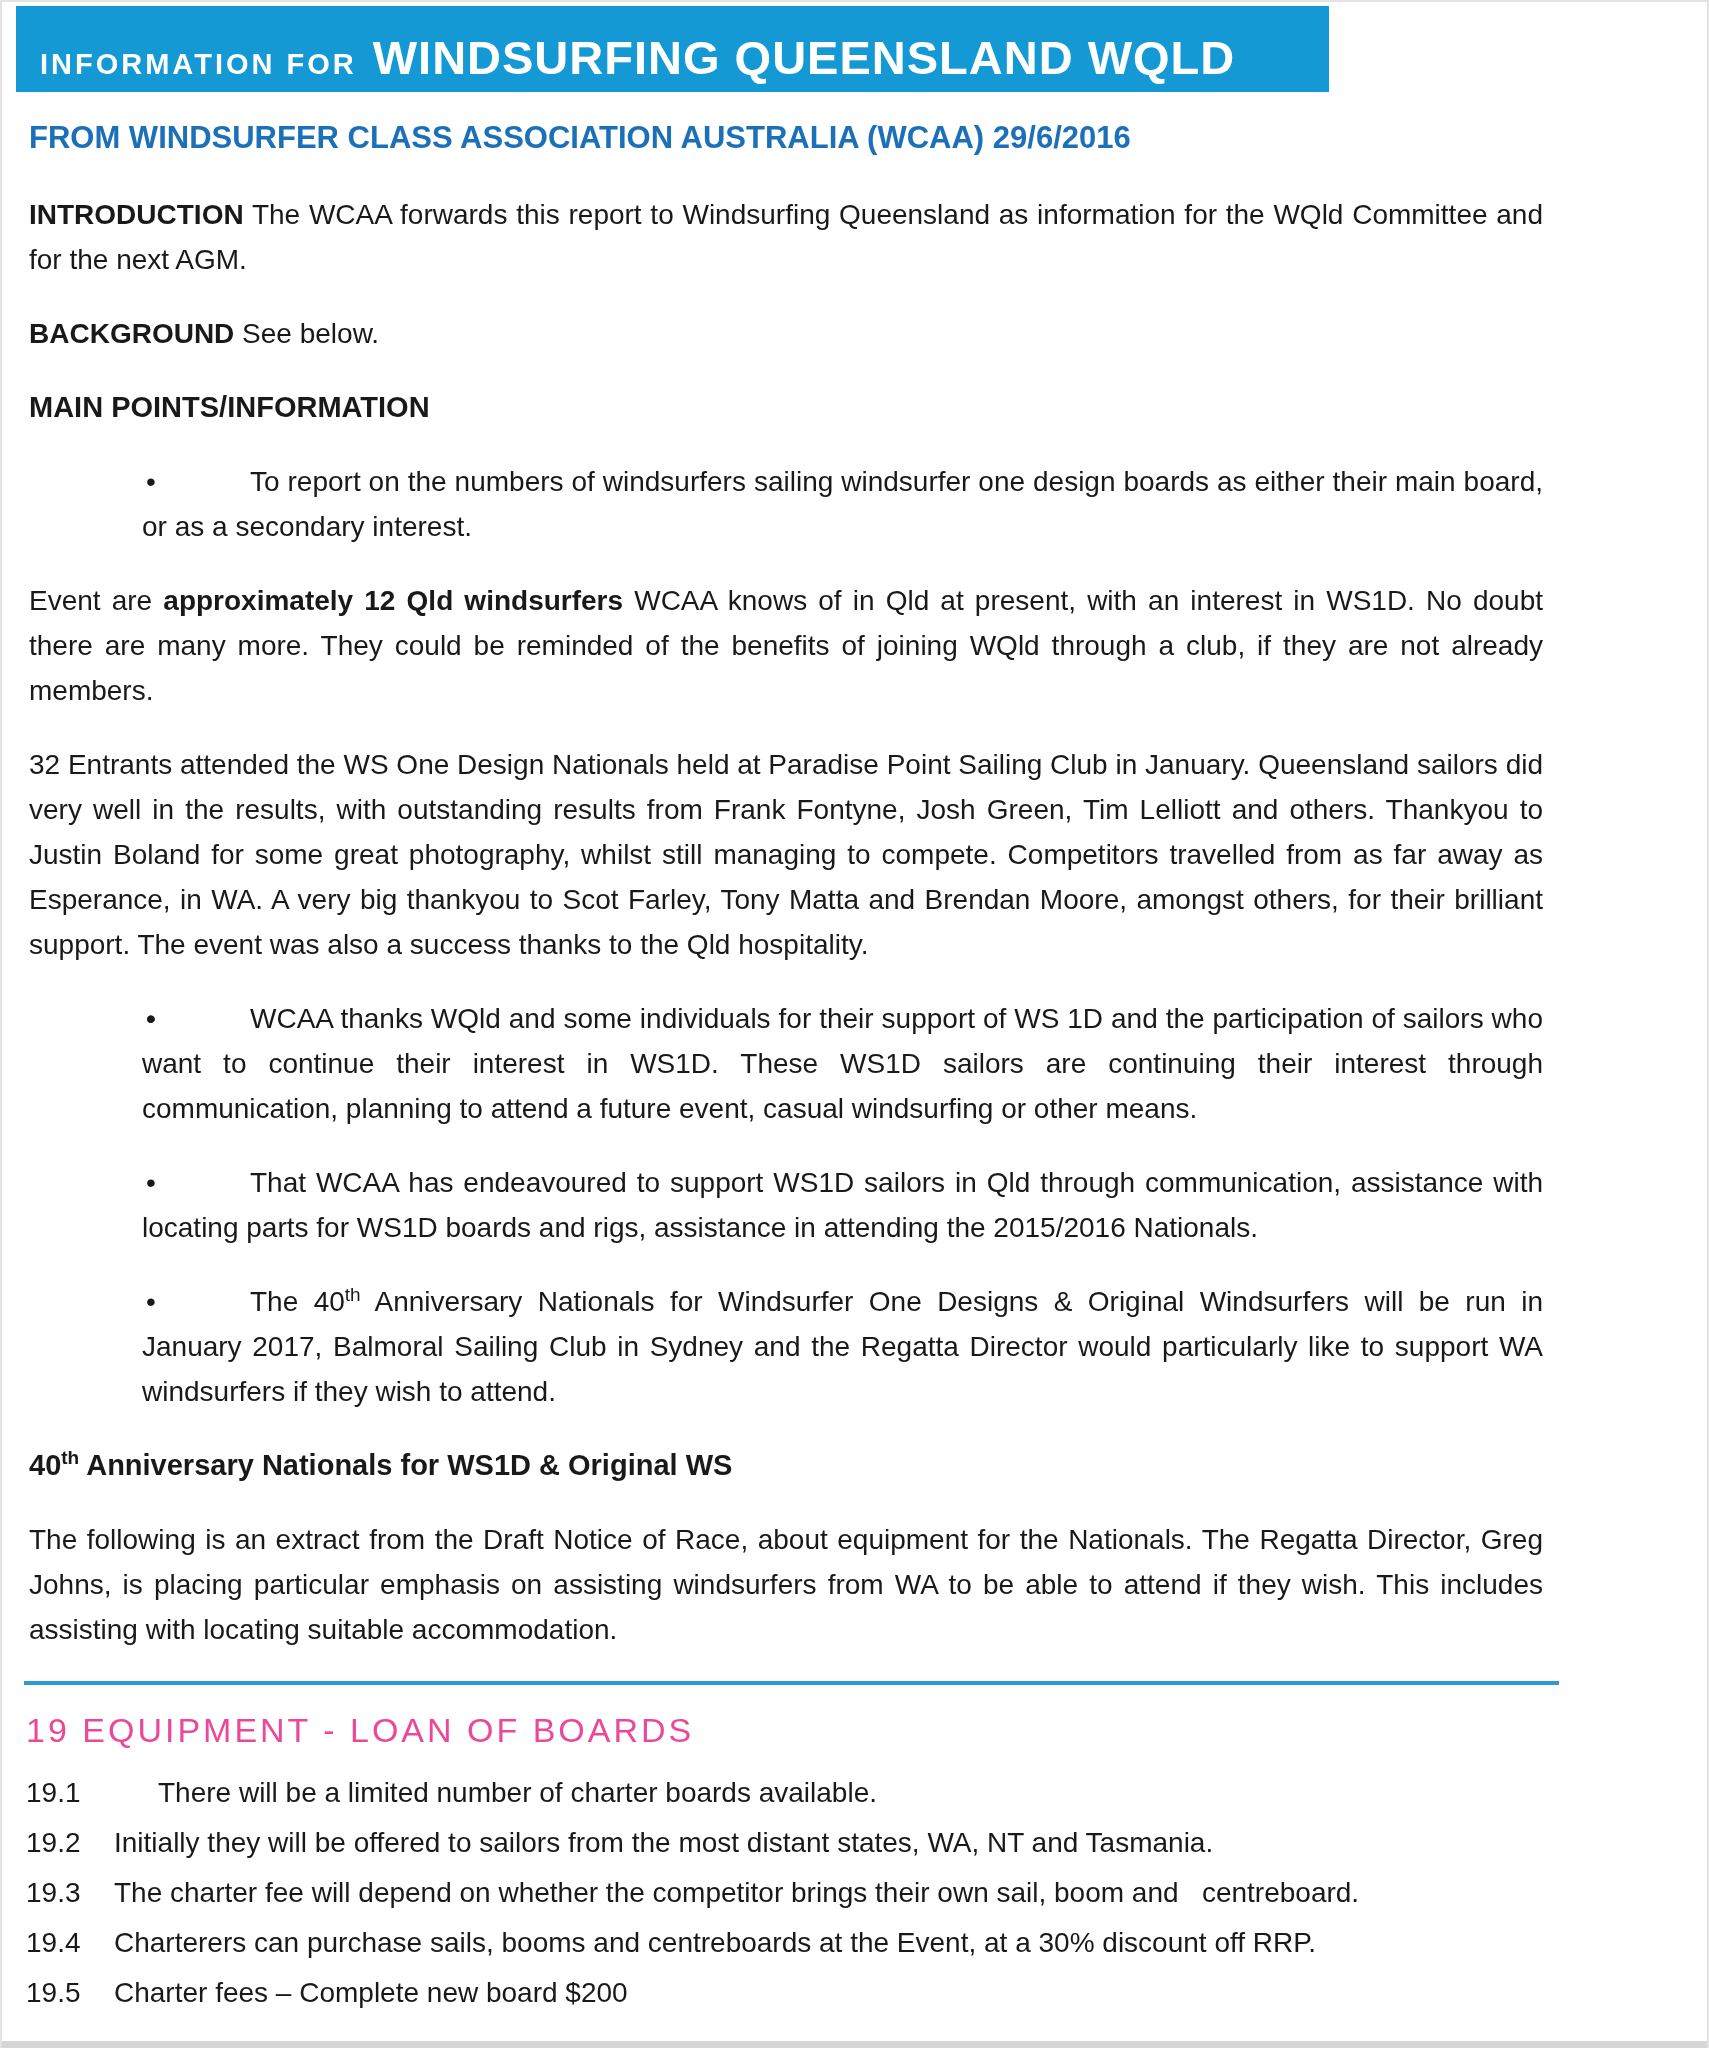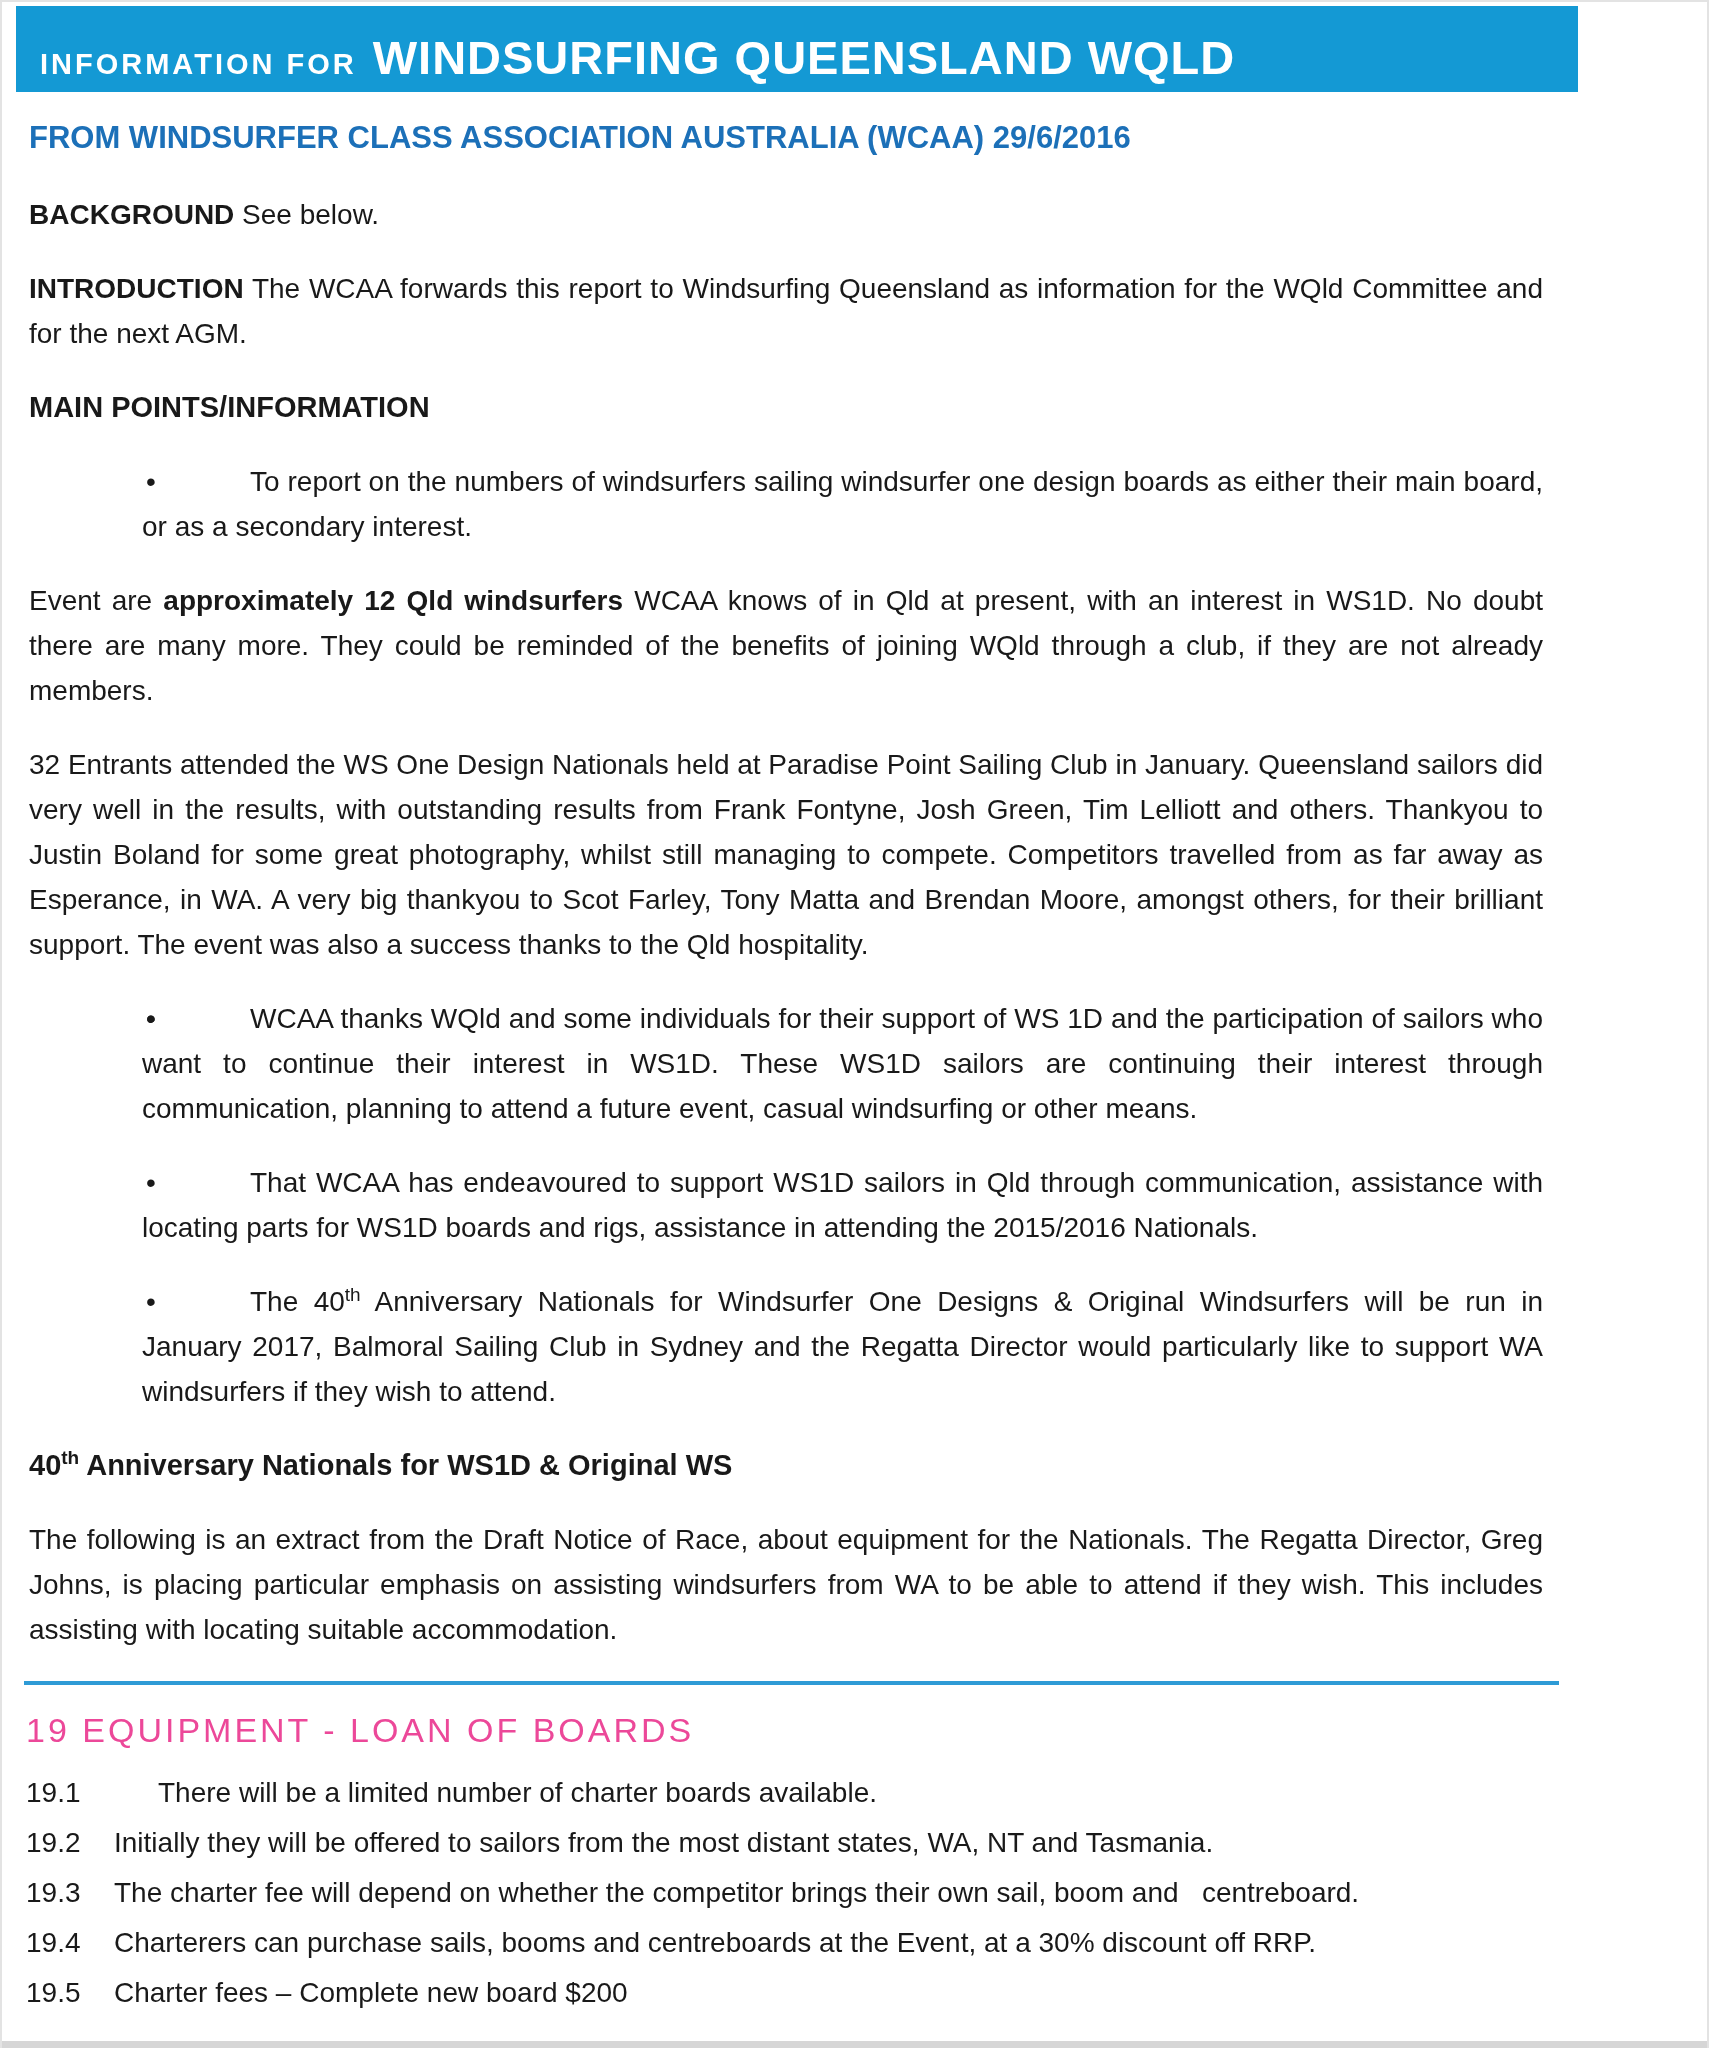--- a/index.html
+++ b/index.html
@@ -19,21 +19,21 @@
     overflow:hidden;
   }
   .bottom-strip{
     position:absolute; left:0; bottom:0; width:100%; height:7px;
     background:#d6d6d6;
   }
 
   
   .header-bar {
     margin:4px 0 0 14px;
-    width:1562px; height:86px;
+    width:1313px; height:86px;
     background:#1499d4;
     display:flex; align-items:baseline;
     padding:52px 0 0 24px;
     line-height:0;
   }
   .header-prefix {
     color:#ffffff; font-weight:700;
     font-size:29px; letter-spacing:3px;
   }
   .header-title {
@@ -108,23 +108,23 @@
 
   <div class="header-bar">
     <span class="header-prefix">INFORMATION FOR</span>
     <span class="header-title">WINDSURFING QUEENSLAND WQLD</span>
   </div>
 
   <div class="content">
 
     <div class="para subtitle">FROM WINDSURFER CLASS ASSOCIATION AUSTRALIA (WCAA) 29/6/2016</div>
 
+    <div class="para"><span class="lead-label">INTRODUCTION</span><span> The WCAA forwards this report to Windsurfing Queensland as information for the WQld Committee and for the next AGM.</span></div>
+
     <div class="para"><span class="lead-label">BACKGROUND</span><span> See below.</span></div>
-
-    <div class="para"><span class="lead-label">INTRODUCTION</span><span> The WCAA forwards this report to Windsurfing Queensland as information for the WQld Committee and for the next AGM.</span></div>
 
     <div class="section-heading">MAIN POINTS/INFORMATION</div>
 
     <div class="bullet"><span class="dot">•</span><span>To report on the numbers of windsurfers sailing windsurfer one design boards as either their main board, or as a secondary interest.</span></div>
 
     <div class="para"><span>Event are </span><span class="bold">approximately 12 Qld windsurfers</span><span> WCAA knows of in Qld at present, with an interest in WS1D. No doubt there are many more. They could be reminded of the benefits of joining WQld through a club, if they are not already members.</span></div>
 
     <div class="para">32 Entrants attended the WS One Design Nationals held at Paradise Point Sailing Club in January. Queensland sailors did very well in the results, with outstanding results from Frank Fontyne, Josh Green, Tim Lelliott and others. Thankyou to Justin Boland for some great photography, whilst still managing to compete. Competitors travelled from as far away as Esperance, in WA. A very big thankyou to Scot Farley, Tony Matta and Brendan Moore, amongst others, for their brilliant support. The event was also a success thanks to the Qld hospitality.</div>
 
     <div class="bullet"><span class="dot">•</span></div>

